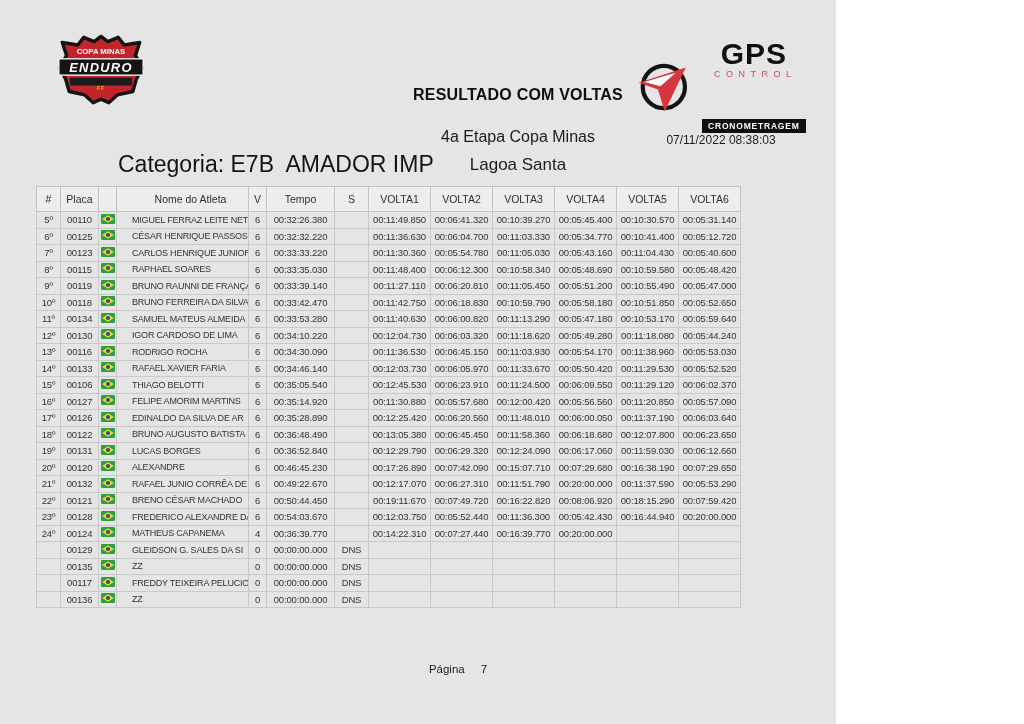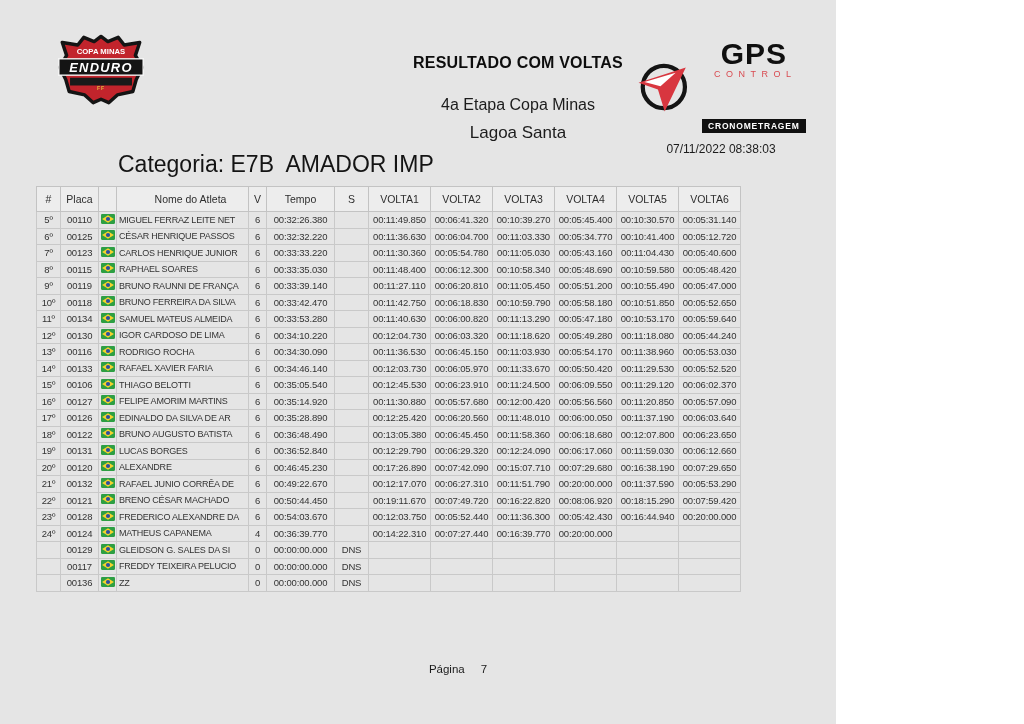--- a/index.html
+++ b/index.html
@@ -20,45 +20,45 @@
   .badge-main-text { font-size:15px; font-weight:bold; font-style:italic; fill:#fff; letter-spacing:1.5px; }
   .badge-sub-text { font-size:6px; fill:#e0b73c; font-weight:bold; letter-spacing:1px; }
 
   
   .gps-block { position:absolute; right:30px; top:40px; width:170px; }
   .gps-row { display:flex; align-items:center; gap:12px; }
   .gps-texts { display:flex; flex-direction:column; align-items:center; }
   .gps-name { font-size:30px; font-weight:bold; color:#101010; letter-spacing:1px; line-height:28px; }
   .gps-sub  { font-size:9px; color:#d94a50; letter-spacing:5.5px; margin:1px 0 2px 3px; }
   .gps-bar  { background:#101010; color:#fff; font-size:8.5px; font-weight:bold; letter-spacing:.8px; padding:2px 6px;margin-top:38px; }
-  .report-datetime { margin-top:9px; text-align:center; font-size:12px; color:#1c1c1c; }
+  .report-datetime { text-align:center; font-size:12px; color:#1c1c1c; }
 
   
   .category-title { position:absolute; left:118px; top:151px; font-size:23px; color:#141414; white-space:pre; }
 
   table.results { position:absolute; left:36px; top:186px; width:704px; border-collapse:collapse; table-layout:fixed; }
   table.results th {
     background:#ededed; border:1px solid #c3c3c3; height:25px;
     font-size:10.5px; font-weight:normal; color:#2e2e2e; text-align:center;
     overflow:hidden; white-space:nowrap;
   }
   table.results th.left { text-align:center; padding-left:16px; }
   table.results td {
     border:1px solid #c9c9c9; height:16.5px; padding:0 2px;
     font-size:9.5px; color:#333; text-align:center;
     white-space:nowrap; overflow:hidden; letter-spacing:-.15px;
   }
-  table.results td.left { text-align:left; padding-left:2px; font-size:9px; letter-spacing:-.2px; }
+  table.results td.left { text-align:left; padding-left:15px; font-size:9px; letter-spacing:-.2px; }
   .flag { display:inline-block; line-height:0; }
 
   
   .page-footer { position:absolute; top:663px; left:0; width:100%;
     display:flex; justify-content:center; gap:16px; font-size:11.5px; color:#1c1c1c;margin-left:40px; }
 
-  .abs { position:absolute; }
+  .abs { position:absolute;margin-top:32px; }
 </style>
 </head>
 <body>
 
 <div class="page">
 
   <div class="enduro-logo">
     <svg viewBox="0 0 100 82">
       <path d="M50 2 L58 8 L70 3 L77 12 L95 9 L90 24 L98 38 L91 52 L87 66 L69 70 L59 79 L50 75 L41 79 L31 70 L13 66 L9 52 L2 38 L10 24 L5 9 L23 12 L30 3 L42 8 Z" fill="#c2242c" stroke="#141414" stroke-width="4" stroke-linejoin="round"></path>
       <text class="badge-top-text" x="50" y="22" text-anchor="middle">COPA MINAS</text>
@@ -519,20 +519,39 @@
           <td>DNS</td>
           <td></td>
           <td></td>
           <td></td>
           <td></td>
           <td></td>
           <td></td>
         </tr>
         <tr>
           <td></td>
+          <td>00135</td>
+          <td><span class="flag"><svg width="14" height="10" viewBox="0 0 20 14">
+                <rect width="20" height="14" rx="1.5" fill="#2d9f43"></rect>
+                <polygon points="10,1.5 18.5,7 10,12.5 1.5,7" fill="#f6d32d"></polygon>
+                <circle cx="10" cy="7" r="3" fill="#2b4f9e"></circle>
+              </svg></span></td>
+          <td class="left">ZZ</td>
+          <td>0</td>
+          <td>00:00:00.000</td>
+          <td>DNS</td>
+          <td></td>
+          <td></td>
+          <td></td>
+          <td></td>
+          <td></td>
+          <td></td>
+        </tr>
+        <tr>
+          <td></td>
           <td>00117</td>
           <td><span class="flag"><svg width="14" height="10" viewBox="0 0 20 14">
                 <rect width="20" height="14" rx="1.5" fill="#2d9f43"></rect>
                 <polygon points="10,1.5 18.5,7 10,12.5 1.5,7" fill="#f6d32d"></polygon>
                 <circle cx="10" cy="7" r="3" fill="#2b4f9e"></circle>
               </svg></span></td>
           <td class="left">FREDDY TEIXEIRA PELUCIO</td>
           <td>0</td>
           <td>00:00:00.000</td>
           <td>DNS</td>

